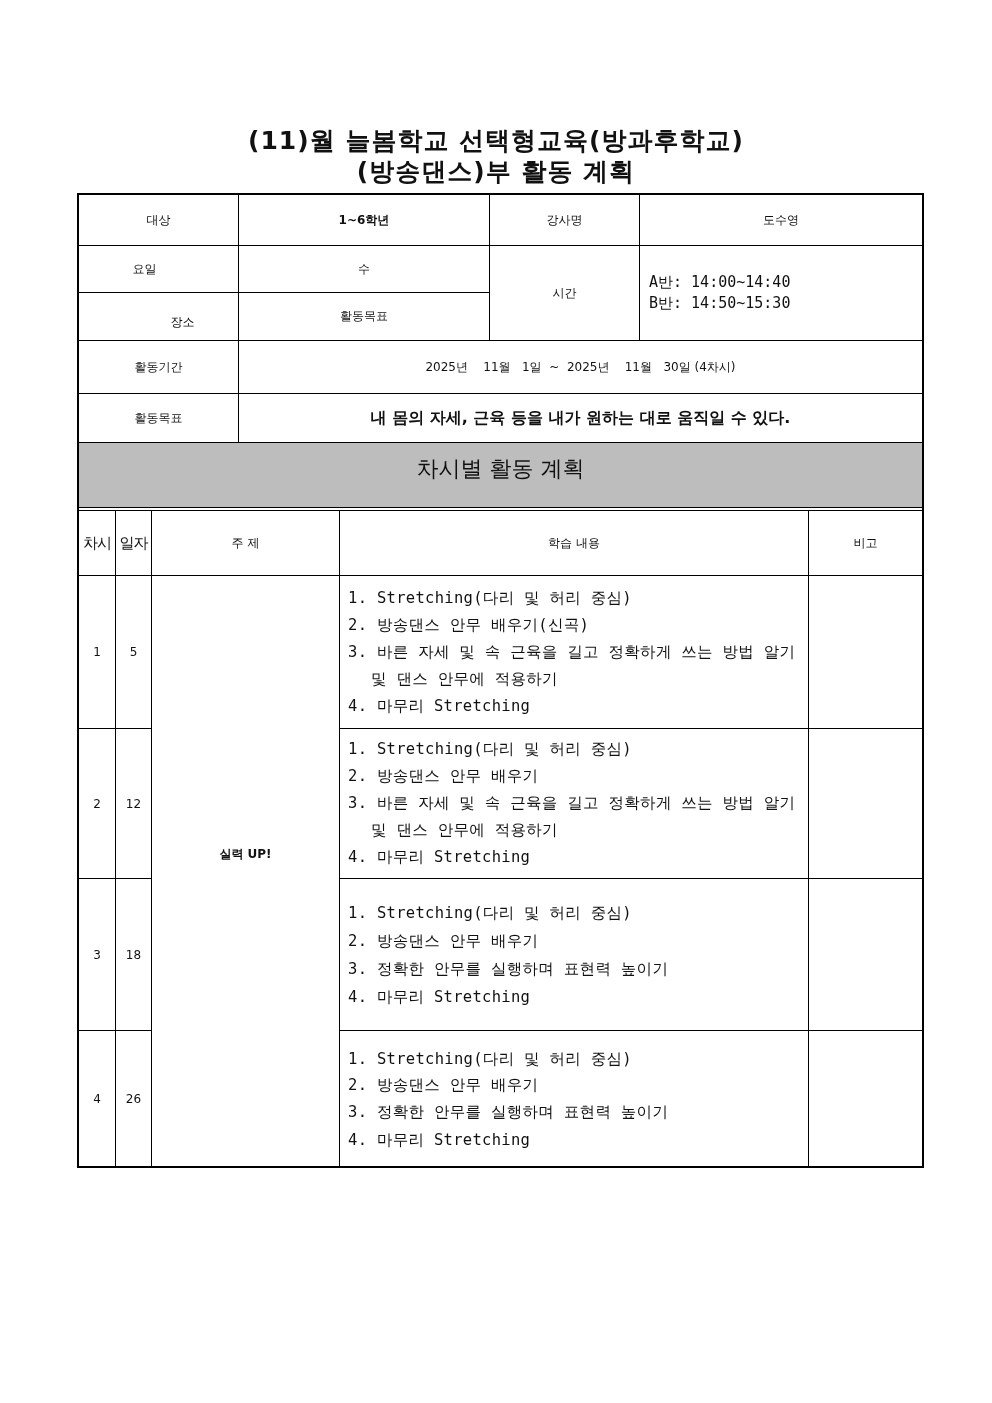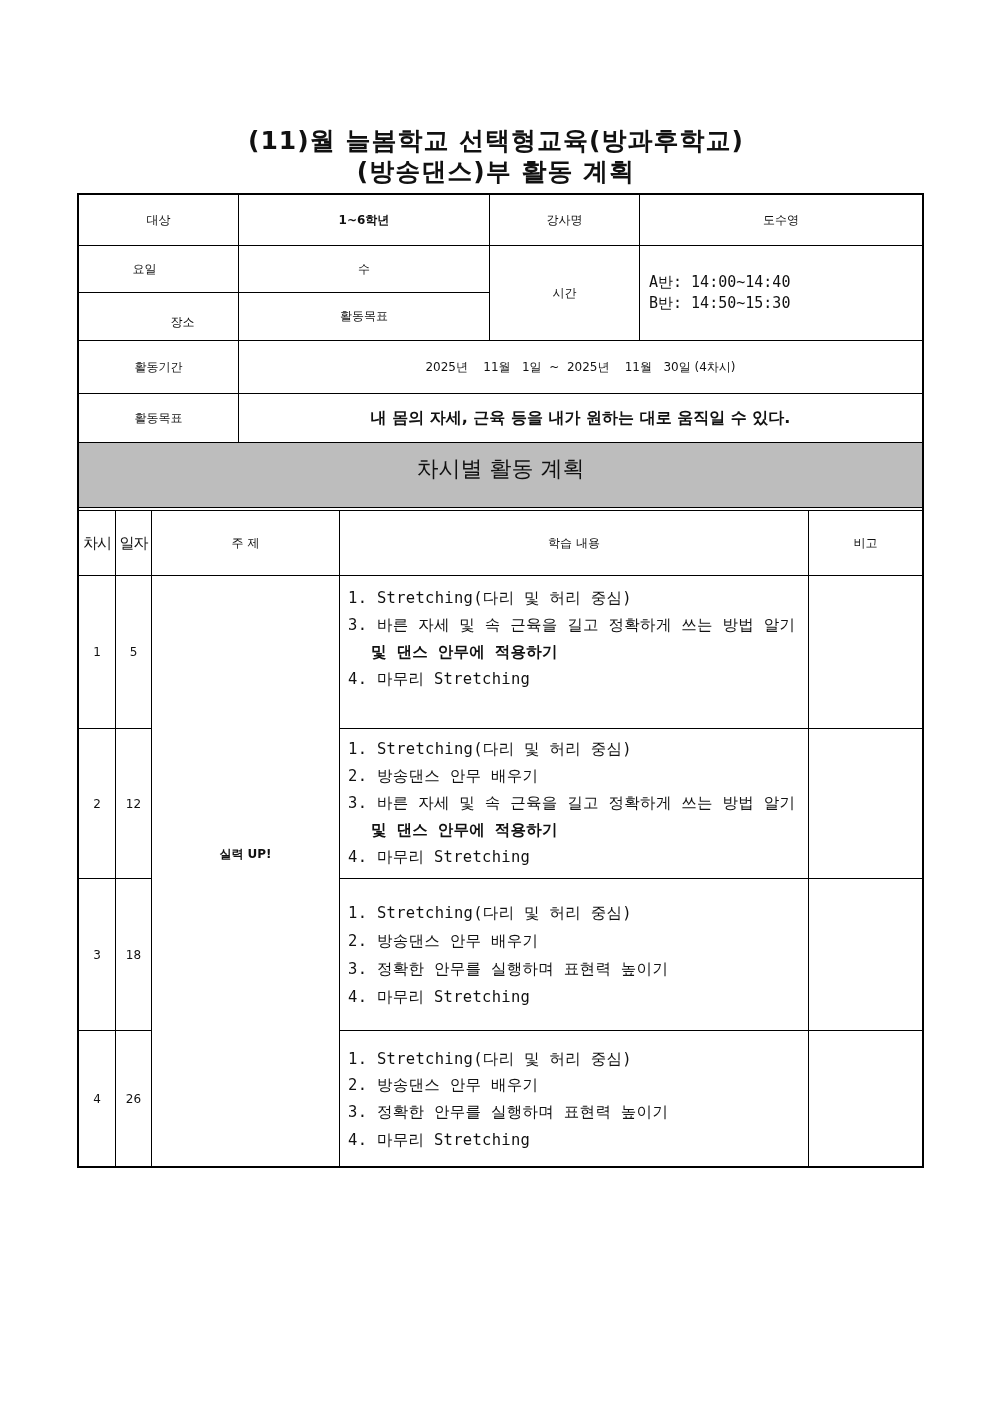--- a/index.html
+++ b/index.html
@@ -7,21 +7,21 @@
   .title { position:absolute; left:0; width:992px; text-align:center; font-weight:bold; font-size:25px; letter-spacing:1px; line-height:30px; }
   .t1 { top:126px; }
   .t2 { top:157px; }
   .cell { position:absolute; box-sizing:border-box; display:flex; align-items:center; justify-content:center; font-size:12px; text-align:center; }
   .hl { position:absolute; background:#000; height:1px; }
   .vl { position:absolute; background:#000; width:1px; }
   .outer { position:absolute; left:77px; top:193px; width:847px; height:975px; border:2px solid #000; box-sizing:border-box; }
   .gray { position:absolute; left:79px; top:443px; width:843px; height:64px; background:#bdbdbd; }
   .content { position:absolute; box-sizing:border-box; font-family:"DejaVu Sans Mono", "Liberation Mono", monospace; font-size:15.5px; letter-spacing:0.3px; }
   .content .ln { height:27px; line-height:27px; white-space:nowrap; }
-  .content .ln.indent { padding-left:23px;font-weight:bold; }
+  .content .ln.indent { padding-left:23px; }
   .goal { font-weight:bold; font-size:16px; }
   .times { justify-content:flex-start; text-align:left; padding-left:9px; font-family:"DejaVu Sans Mono", "Liberation Mono", monospace; font-size:15px; flex-direction:column; align-items:flex-start; line-height:21px; }
 </style>
 </head>
 <body>
 
 <div class="title t1">(11)월 늘봄학교 선택형교육(방과후학교)</div>
 <div class="title t2">(방송댄스)부 활동 계획</div>
 
 <div class="outer"></div>
@@ -80,20 +80,21 @@
 <div class="cell" style="left:152px; top:511px; width:187px; height:64px; white-space:pre;">주 제</div>
 <div class="cell" style="left:340px; top:511px; width:468px; height:64px;">학습 내용</div>
 <div class="cell" style="left:809px; top:511px; width:113px; height:64px;">비고</div>
 
 <div class="cell" style="left:152px; top:576px; width:187px; height:590px; align-items:flex-start; padding-top:270px; font-weight:bold;">실력 UP!</div>
 
 <div class="cell" style="left:79px; top:576px; width:36px; height:152px;">1</div>
 <div class="cell" style="left:116px; top:576px; width:35px; height:152px;">5</div>
 <div class="content" style="left:348px; top:585px; width:458px;">
   <div class="ln">1. Stretching(다리 및 허리 중심)</div>
+  <div class="ln">2. 방송댄스 안무 배우기(신곡)</div>
   <div class="ln">3. 바른 자세 및 속 근육을 길고 정확하게 쓰는 방법 알기</div>
   <div class="ln indent">및 댄스 안무에 적용하기</div>
   <div class="ln">4. 마무리 Stretching</div>
 </div>
 <div class="cell" style="left:809px; top:576px; width:113px; height:152px;"></div>
 
 <div class="cell" style="left:79px; top:729px; width:36px; height:149px;">2</div>
 <div class="cell" style="left:116px; top:729px; width:35px; height:149px;">12</div>
 <div class="content" style="left:348px; top:736px; width:458px;">
   <div class="ln">1. Stretching(다리 및 허리 중심)</div>

